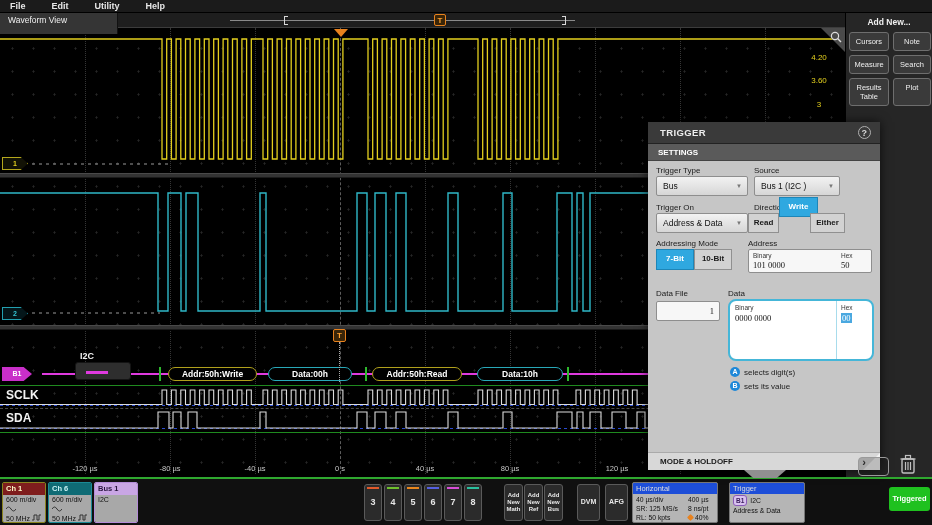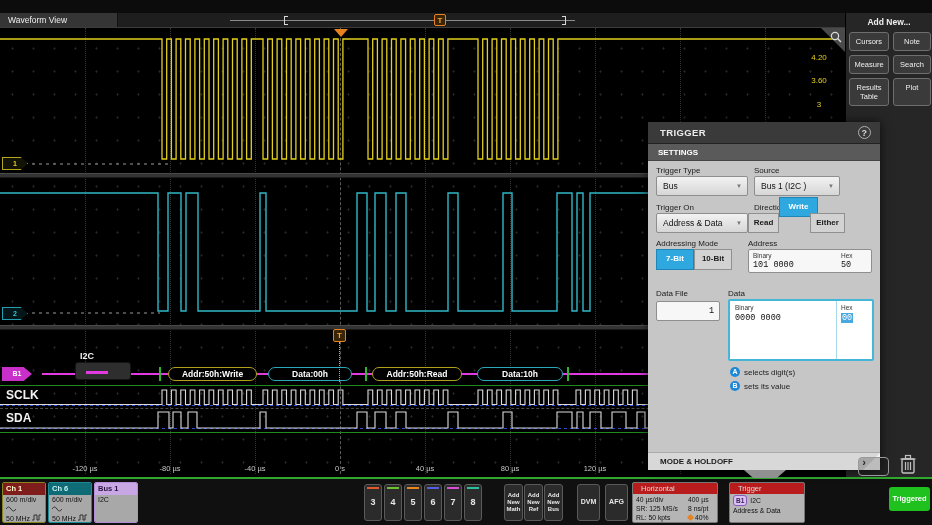--- a/index.html
+++ b/index.html
@@ -8,21 +8,21 @@
   .screen { position:relative; width:932px; height:525px; background:#0c0c0c; }
 
   
   .menubar { position:absolute; left:0; top:0; width:932px; height:13px; background:#1b1b1b;
              display:flex; align-items:center; gap:26px; padding-left:10px; z-index:20;
              border-bottom:1px solid #000;}
   .menubar span { color:#e6e6e6; font-size:9px; font-weight:bold; cursor:default; }
 
   
   .tabbar { position:absolute; left:0; top:13px; width:845px; height:14px; background:#1e1e1e; z-index:15;}
-  .tab { position:absolute; left:0; top:0; width:118px; height:14px; background:#353535;
+  .tab { position:absolute; left:0; top:0; width:118px; height:21px; background:#353535;
          color:#f0f0f0; font-size:8.5px; line-height:14px; padding-left:8px; border-right:1px solid #111;}
   .ruler-line { position:absolute; left:230px; top:7px; width:345px; height:1px; background:#8a8a8a; }
   .bracket { position:absolute; top:3px; width:4px; height:9px; border:1px solid #d8d8d8; }
   .bracket.left  { left:284px; border-right:none; }
   .bracket.right { left:562px; border-left:none; }
   .ruler-t { position:absolute; left:434px; top:1px; width:12px; height:12px; background:#3a2508;
              border:1px solid #e8821e; border-radius:2px; color:#ffa030; font-size:8px; font-weight:bold;
              text-align:center; line-height:11px; }
 
   
@@ -99,23 +99,23 @@
   .flabel { position:absolute; color:#1a1a1a; font-size:8px; }
   .dd { position:absolute; height:20px; background:linear-gradient(#f2f2f2,#d6d6d6);
         border:1px solid #8e8e8e; border-radius:2px; color:#111; font-size:8.5px;
         line-height:18px; padding-left:6px; cursor:pointer;}
   .dd .arr { position:absolute; right:5px; top:0; color:#777; font-size:6px; line-height:19px;}
   .segbtn { position:absolute; height:20px; background:#d2d2d2; border:1px solid #909090;
             color:#1a1a1a; font-size:8px; font-weight:bold; text-align:center; line-height:18px; cursor:pointer;}
   .segbtn.sel { background:#2fa8e0; border-color:#1d86b8; color:#fff; }
   .whitebox { position:absolute; background:#f7f7f7; border:1px solid #8e8e8e; border-radius:2px;}
   .sublabel { position:absolute; color:#333; font-size:6.5px; }
-  .monoval { position:absolute; color:#111; font-size:8.5px; font-family:Liberation Mono, monospace;}
+  .monoval { position:absolute; color:#111; font-size:8.5px; font-family:Liberation Serif, serif;}
   .databox { position:absolute; left:80px; top:138px; width:146px; height:62px; background:#fff;
-             border:2px solid #45b6d8; border-radius:2px; }
+             border:2px solid #45b6d8; border-radius:8px; }
   .databox .divider { position:absolute; left:106px; top:0; width:1px; height:58px; background:#a8dcec;}
   .hexsel { background:#4aa8e0; color:#fff; padding:0 1px; }
   .legend { position:absolute; display:flex; align-items:center; gap:4px; }
   .knob { width:10px; height:10px; border-radius:50%; background:#1e88d8; color:#fff; font-size:7px;
           font-weight:bold; text-align:center; line-height:10px; }
   .legend span.txt { color:#222; font-size:8px; }
   .dlg-mode { position:relative; height:18px; background:#d8d8d8; border-top:1px solid #aaa;
               color:#1a1a1a; font-size:8px; font-weight:bold; line-height:18px; padding-left:12px; cursor:pointer;}
   .dlg-mode .chev { position:absolute; right:14px; top:0; font-size:11px; font-weight:bold; color:#333;}
   .fold { position:absolute; right:0; bottom:0; width:0; height:0;
@@ -146,36 +146,42 @@
   .s6{background:#5560e0}.s7{background:#d84fd8}.s8{background:#2bbf9e}
   .addbtn { position:absolute; top:5px; width:19px; height:37px; background:#2b2b2b;
             border:1px solid #5a5a5a; border-radius:3px; color:#e8e8e8; font-size:6px; font-weight:bold;
             text-align:center; display:flex; align-items:center; justify-content:center; cursor:pointer;
             line-height:7px; padding:1px;}
   .utilbtn { position:absolute; top:5px; width:23px; height:37px; background:#2b2b2b;
              border:1px solid #5a5a5a; border-radius:3px; color:#e8e8e8; font-size:7px; font-weight:bold;
              text-align:center; line-height:34px; cursor:pointer;}
   .infobox { position:absolute; top:3px; height:41px; background:#b5b5b5; border:1px solid #777;
              border-radius:2px; overflow:hidden; cursor:pointer;}
-  .infobox .hd { height:11px; background:#b91c1c; color:#ddd; font-size:7.5px; line-height:11px; padding-left:8px;}
+  .infobox .hd { height:11px; background:#1d4ed8; color:#ddd; font-size:7.5px; line-height:11px; padding-left:3px;}
   .infobox .bd { padding:1px 3px; color:#111; font-size:6.8px; line-height:9px; }
   .hrow { display:flex; } .hrow .c1 { width:52px; } .hrow .c2 { flex:1; }
   .orange-dot { display:inline-block; width:5px; height:5px; background:#e8821e; border-radius:1px;
                 transform:rotate(45deg); margin-right:2px; }
   .b1tag { display:inline-block; background:#d8c2ef; border:1px solid #8a5ab8; border-radius:3px;
            color:#3a1d5c; font-size:6.5px; font-weight:bold; padding:0 2px; margin-right:3px;}
   .triggered { position:absolute; left:889px; top:8px; width:41px; height:24px; background:#1fc11f;
                border-radius:3px; color:#fff; font-size:7.5px; font-weight:bold; text-align:center;
                line-height:24px; cursor:pointer; }
 </style>
 </head>
 <body>
 
 <div class="screen">
 
+  <div class="menubar">
+    <span>File</span>
+    <span>Edit</span>
+    <span>Utility</span>
+    <span>Help</span>
+  </div>
 
   <div class="tabbar">
     <div class="tab">Waveform View</div>
     <div class="ruler-line"></div>
     <div class="bracket left"></div>
     <div class="bracket right"></div>
     <div class="ruler-t">T</div>
   </div>
 
   <div class="plot">
@@ -242,21 +248,21 @@
     <div class="dashsep" style="top:380px"></div>
     <span class="dig-label" style="top:383px">SDA</span>
     <div class="greensep" style="top:404px"></div>
 
     <span class="time-label" style="left:85px">-120 µs</span>
     <span class="time-label" style="left:170px">-80 µs</span>
     <span class="time-label" style="left:255px">-40 µs</span>
     <span class="time-label" style="left:340px">0 s</span>
     <span class="time-label" style="left:425px">40 µs</span>
     <span class="time-label" style="left:510px">80 µs</span>
-    <span class="time-label" style="left:595px">120 µs</span>
+    <span class="time-label" style="left:617px">120 µs</span>
   </div>
 
   <div class="rpanel">
     <div class="title">Add New...</div>
     <div class="rbtns">
       <div class="rbtn">Cursors</div>
       <div class="rbtn">Note</div>
       <div class="rbtn">Measure</div>
       <div class="rbtn">Search</div>
       <div class="rbtn">Results Table</div>

